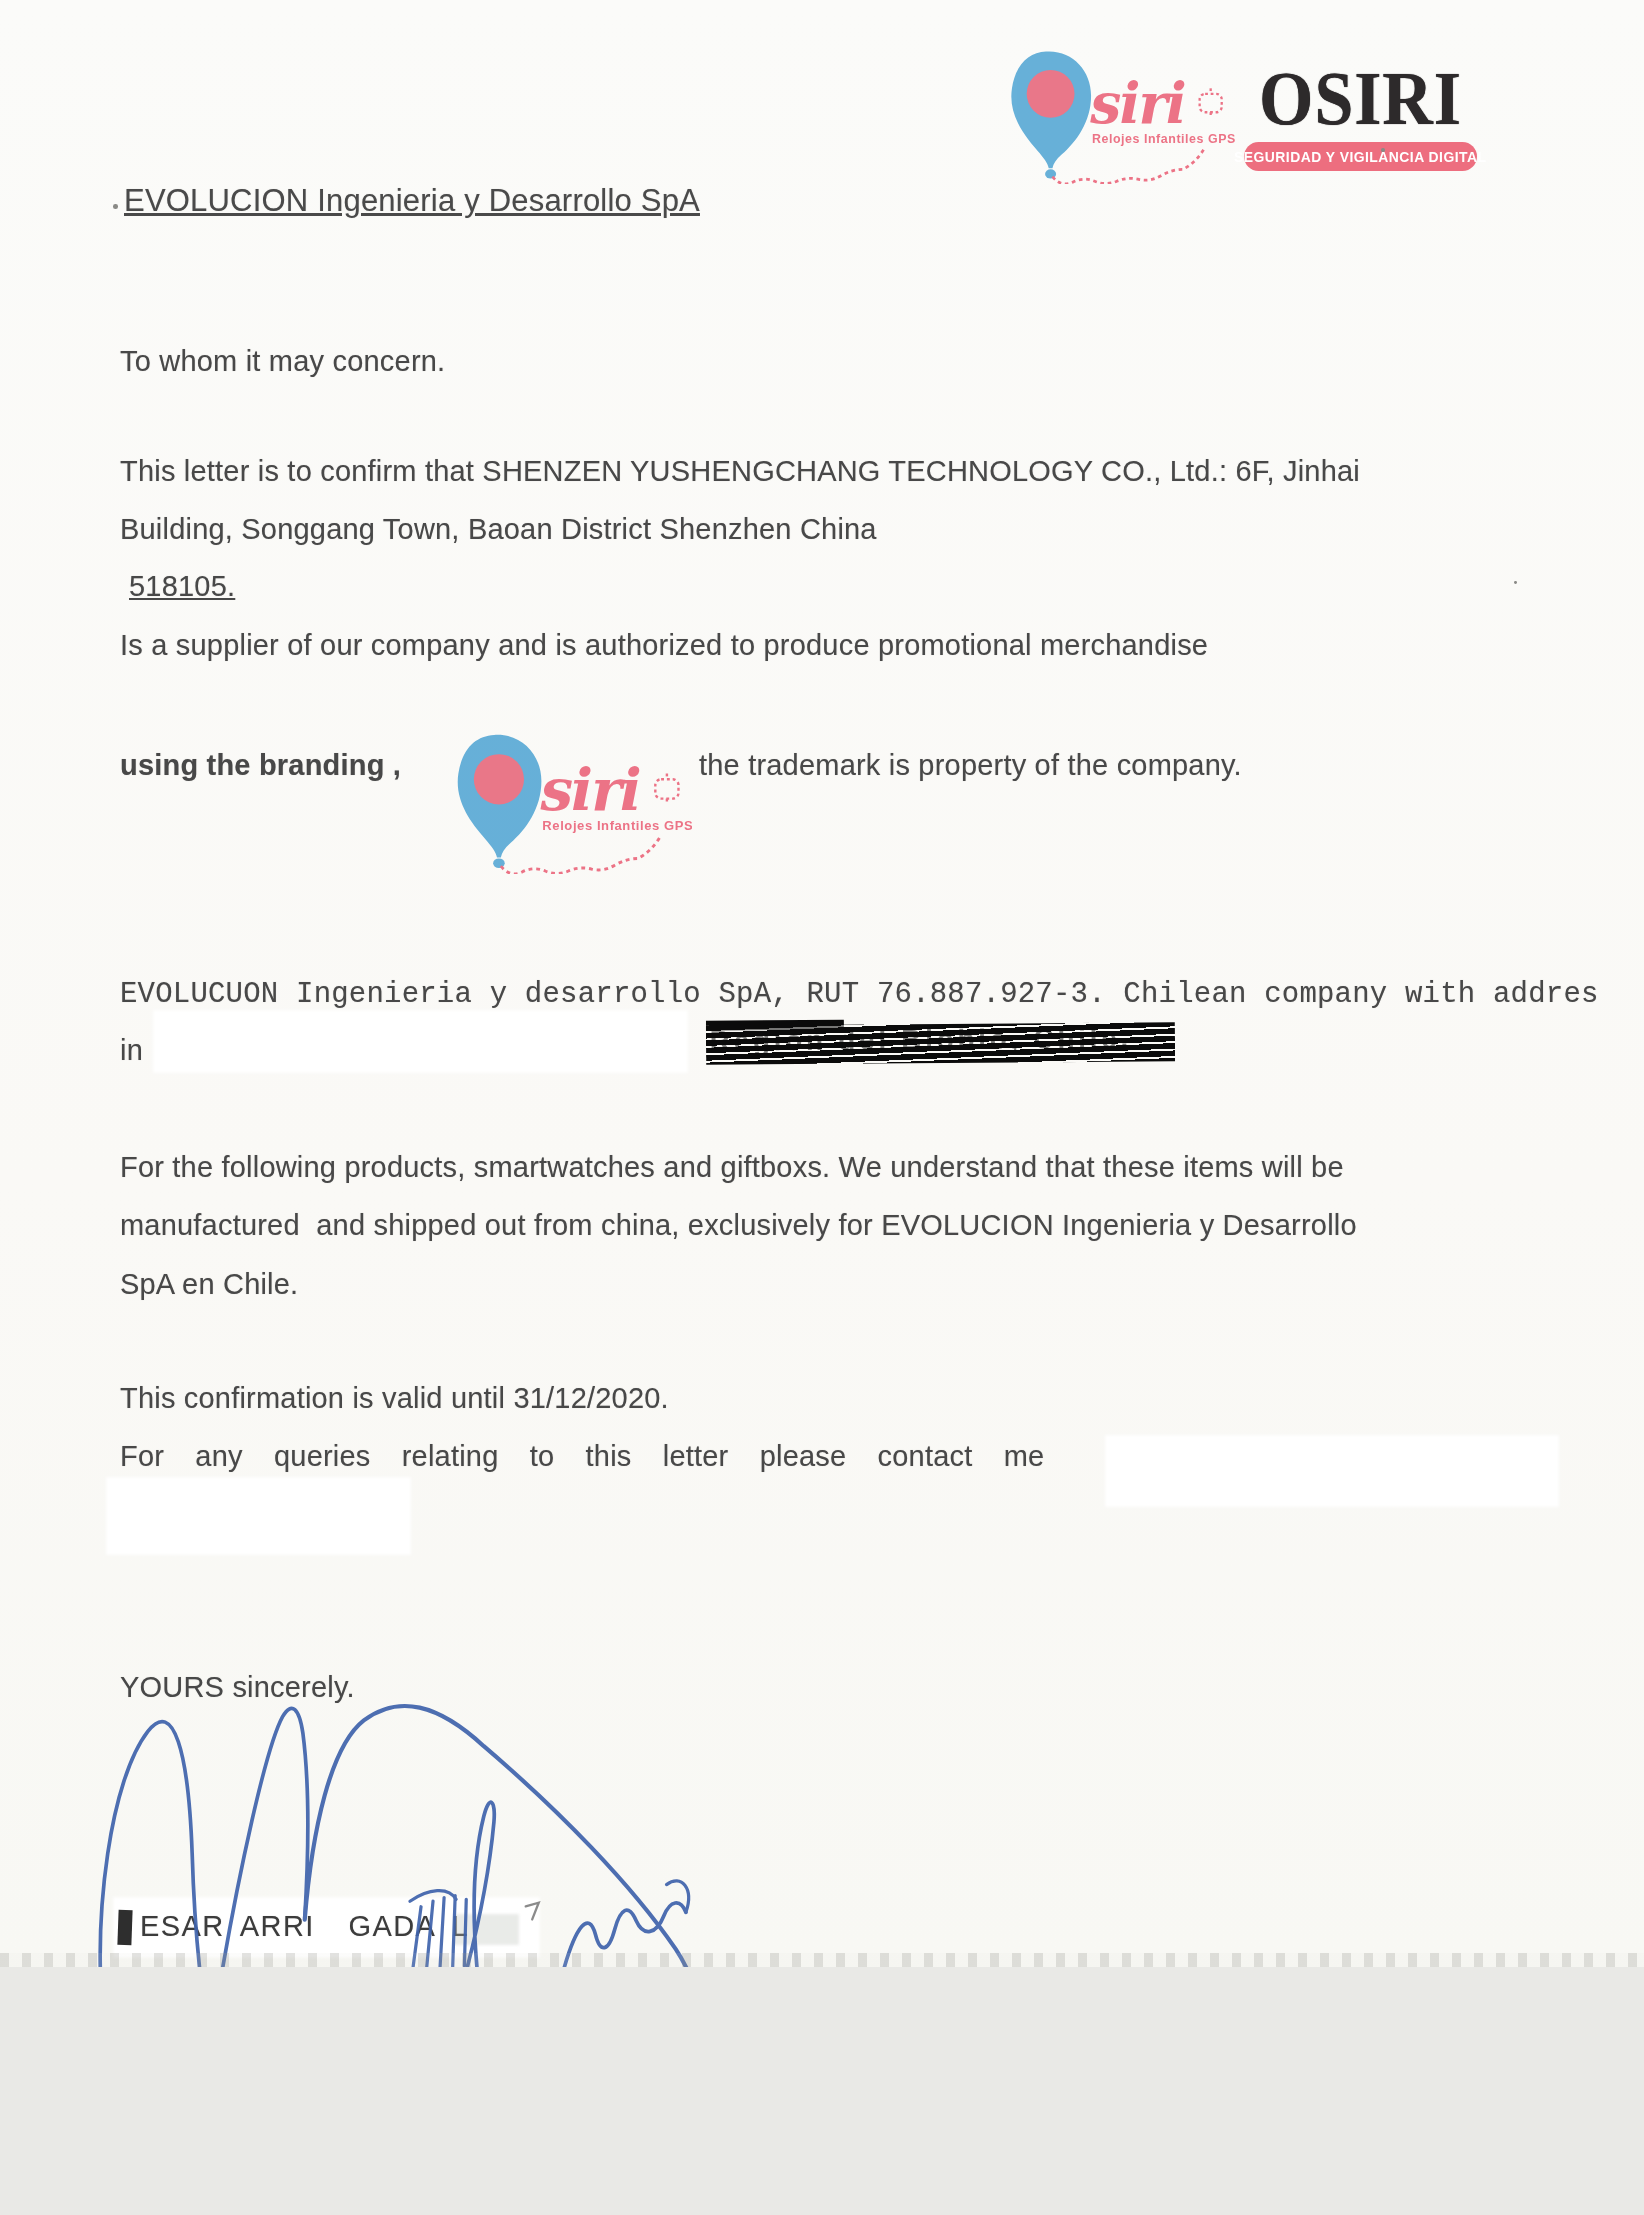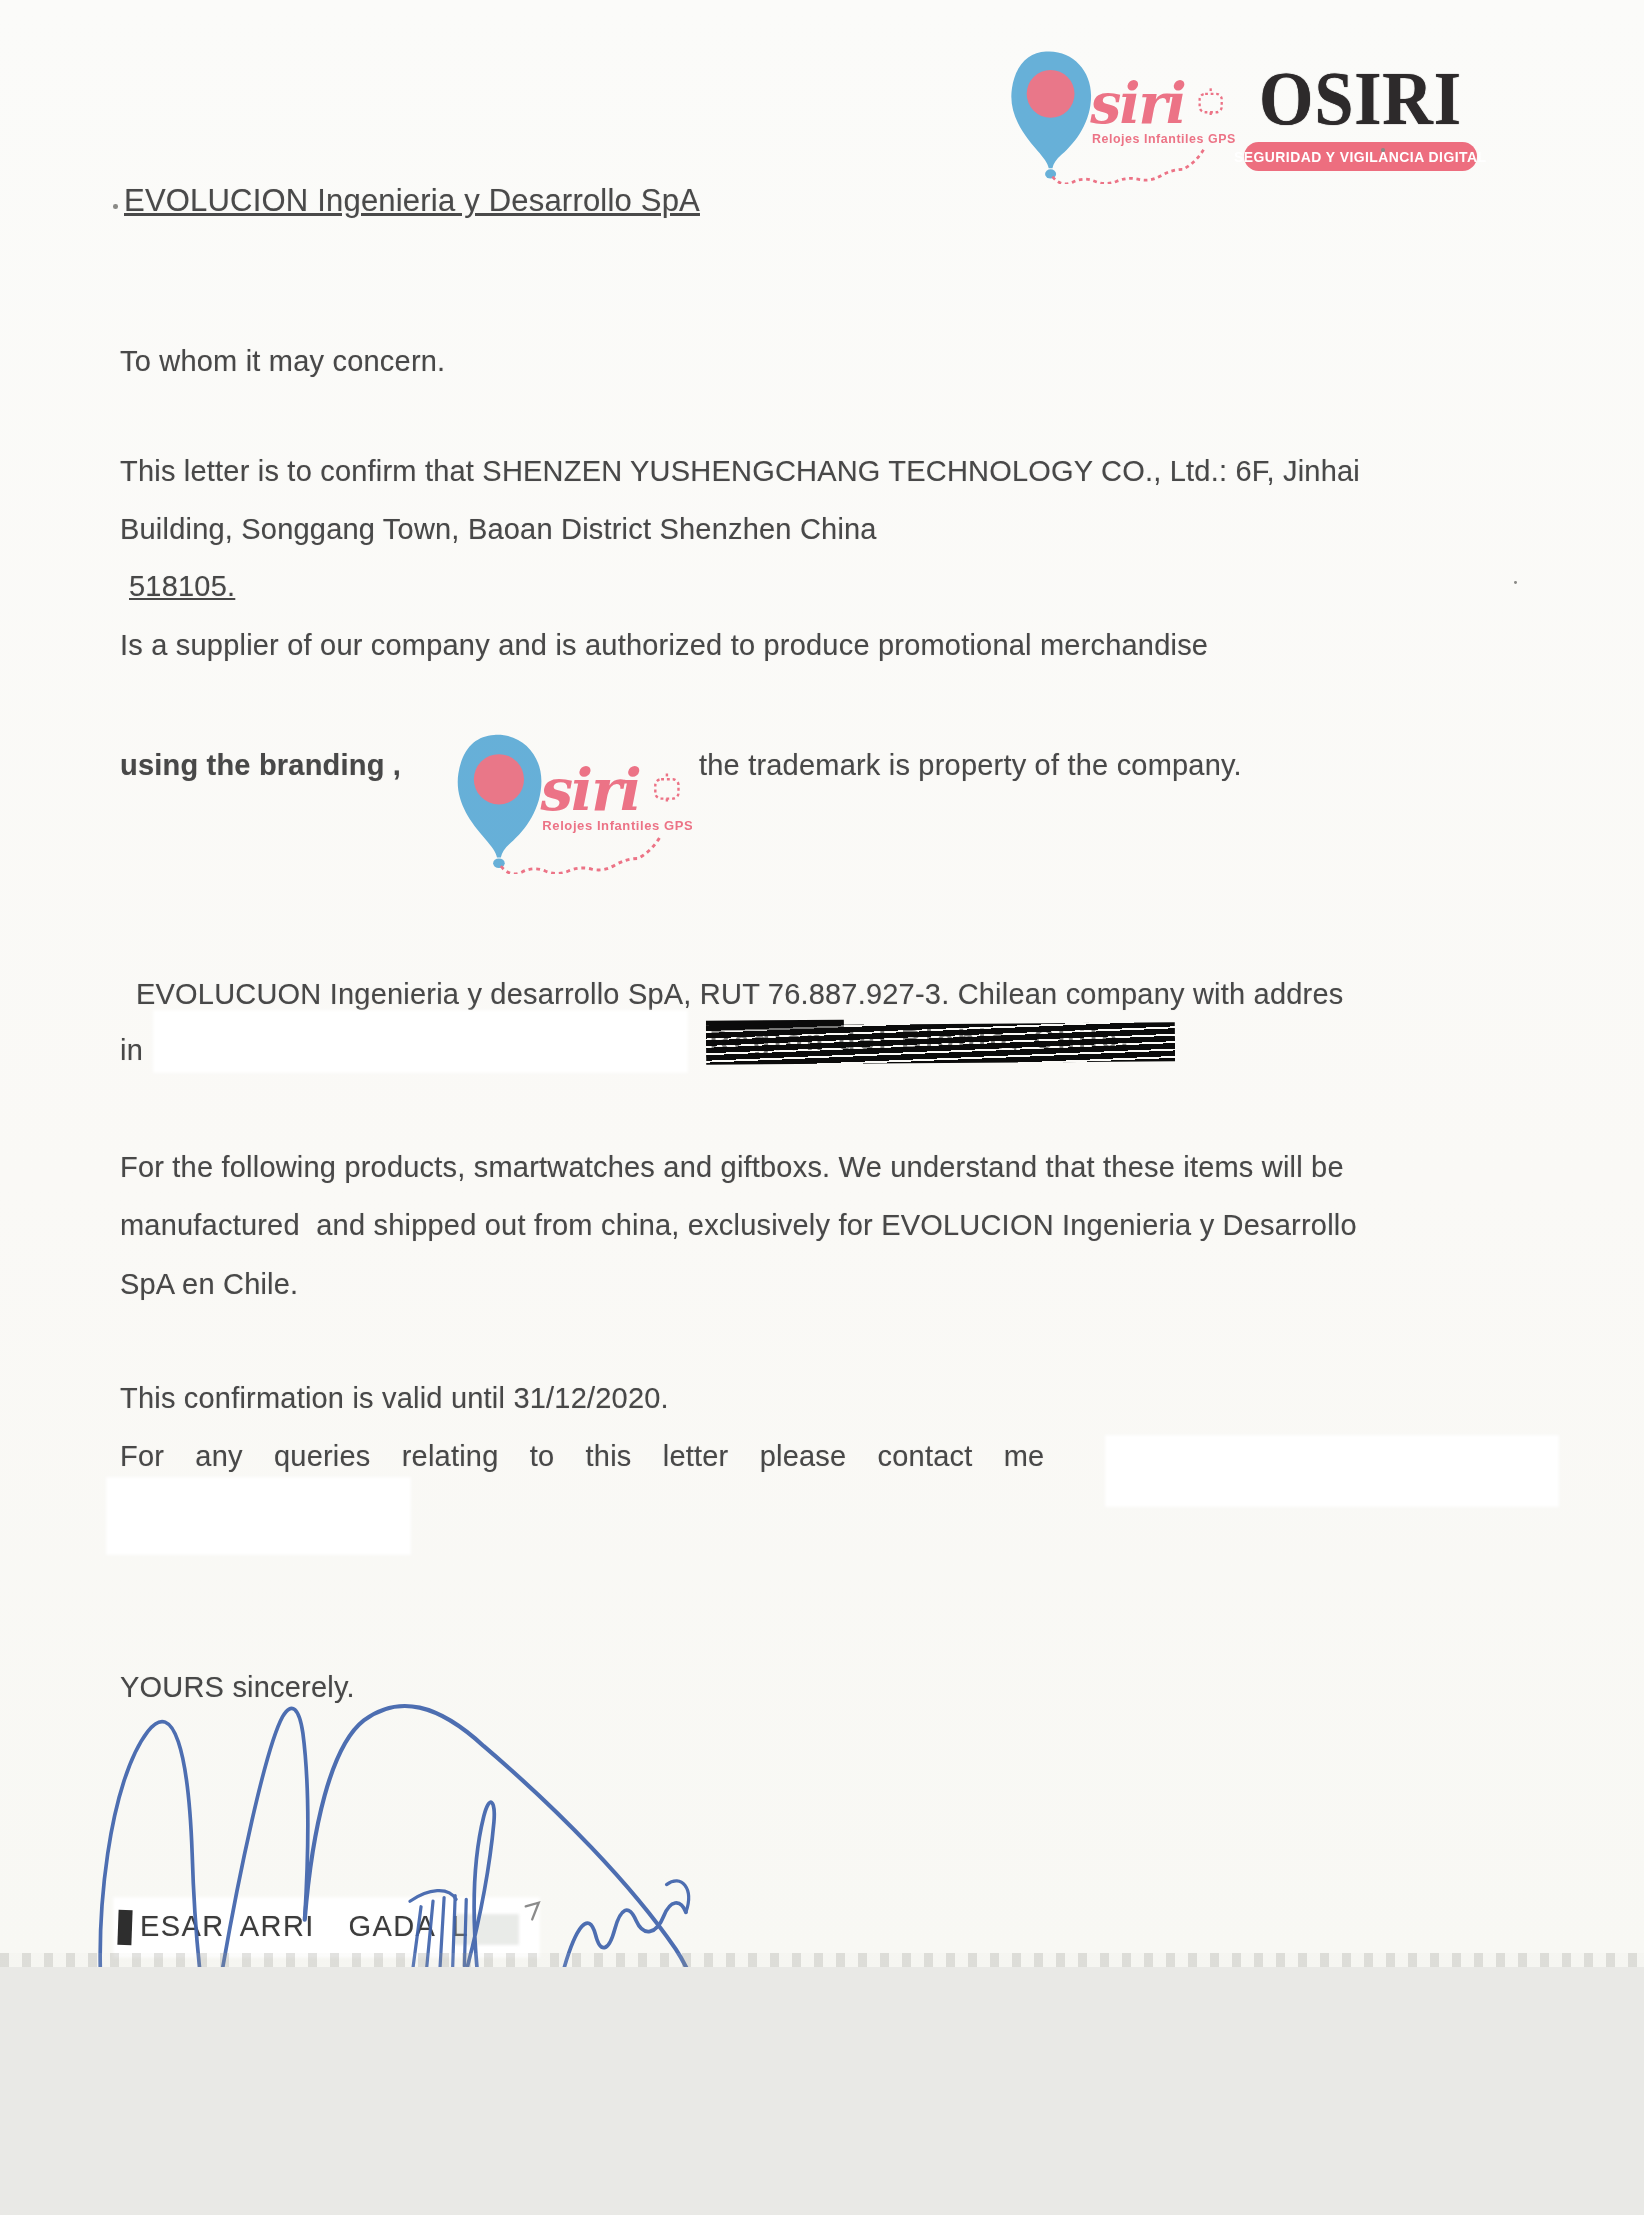--- a/index.html
+++ b/index.html
@@ -106,21 +106,21 @@
       <rect x="222" y="52" width="24" height="20" rx="6" fill="none" stroke="#ec7386" stroke-width="2.5" stroke-dasharray="3 3"></rect>
       <line x1="234" y1="46" x2="234" y2="52" stroke="#ec7386" stroke-width="2.5" stroke-dasharray="3 3"></line>
       <line x1="234" y1="72" x2="234" y2="78" stroke="#ec7386" stroke-width="2.5" stroke-dasharray="3 3"></line>
     </g>
     <text x="105" y="105" font-weight="bold" font-size="13.5" fill="#ec7386" letter-spacing=".6">Relojes Infantiles GPS</text>
     <path d="M62 142 Q72 154 84 148 T108 147 T132 147 T156 145 T180 141 T204 134 Q218 127 228 110" fill="none" stroke="#ec7386" stroke-width="3" stroke-dasharray="4 4"></path>
   </svg>
 
   <div class="t" style="left:699px;top:749px;">the trademark is property of the company.</div>
 
-  <div class="t" style="left:136px;top:978px;">EVOLUCUON Ingenieria y desarrollo SpA, RUT 76.887.927-3. Chilean company with addres</div>
+  <div class="t" style="left:120px;top:978px;font-family:Liberation Mono, monospace;">EVOLUCUON Ingenieria y desarrollo SpA, RUT 76.887.927-3. Chilean company with addres</div>
   <div class="t" style="left:120px;top:1034px;">in</div>
 
   <div class="whiteout" style="left:155px;top:1012px;width:531px;height:59px;"></div>
   <div class="redact">
     <div class="struck">Region del Biobio, Chile.</div>
   </div>
 
   <div class="t" style="left:120px;top:1151px;">For the following products, smartwatches and giftboxs. We understand that these items will be</div>
   <div class="t" style="left:120px;top:1209px;">manufactured  and shipped out from china, exclusively for EVOLUCION Ingenieria y Desarrollo</div>
   <div class="t" style="left:120px;top:1268px;">SpA en Chile.</div>

